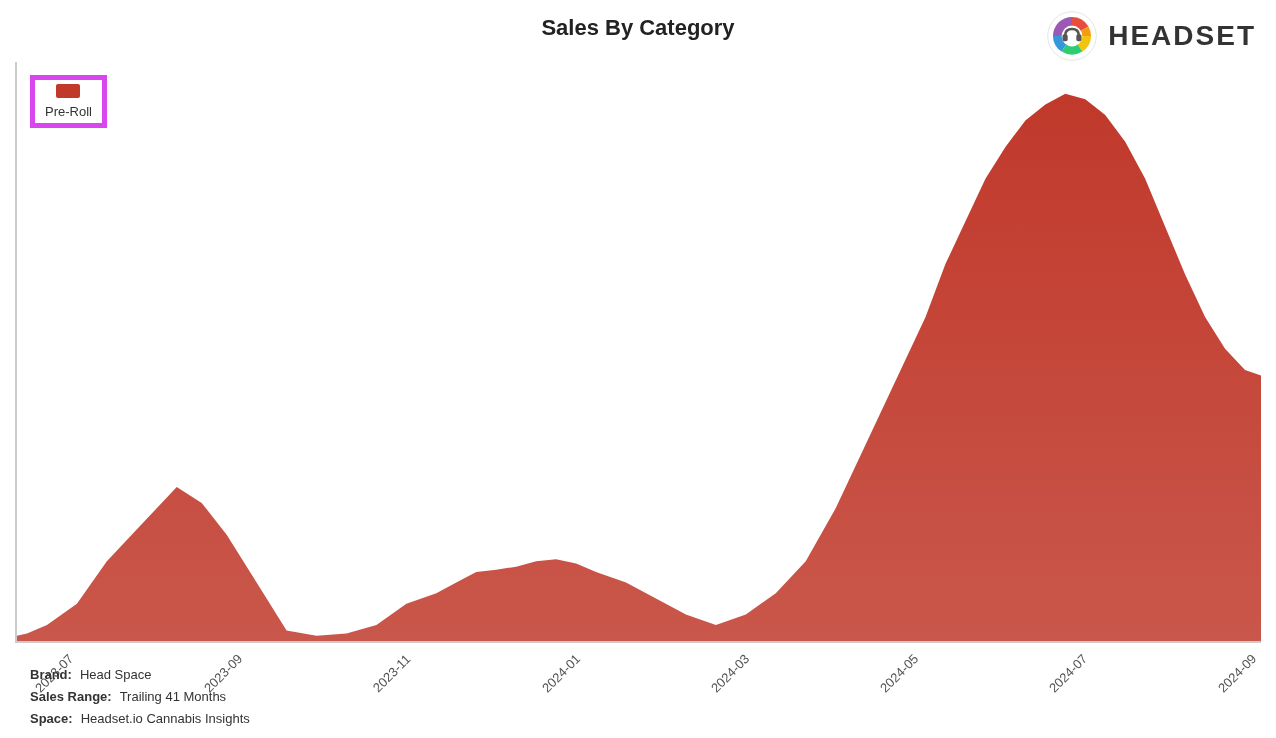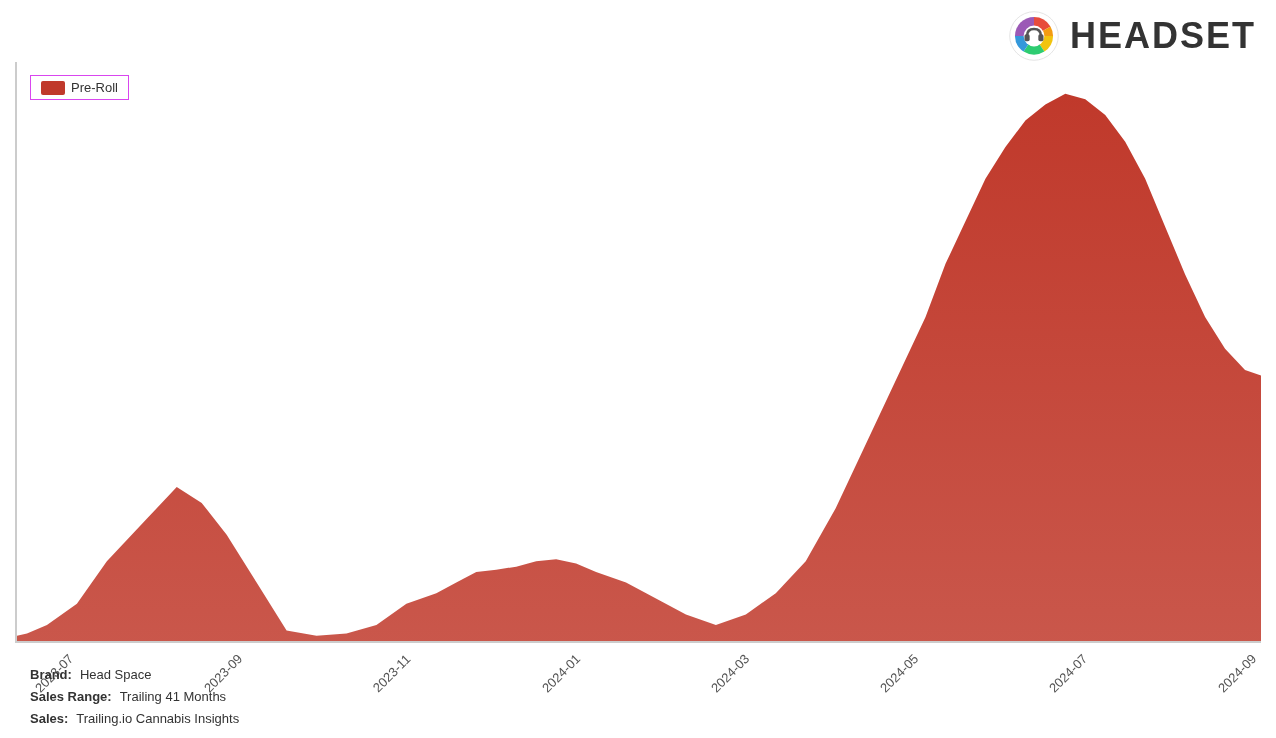--- a/index.html
+++ b/index.html
@@ -23,21 +23,21 @@
       right: 20px;
       display: flex;
       align-items: center;
       gap: 10px;
     }
     .logo-icon {
       width: 52px;
       height: 52px;
     }
     .logo-text {
-      font-size: 36px;
+      font-size: 28px;
       font-weight: bold;
       letter-spacing: 2px;
       color: #333;
     }
     
     .chart-title {
       position: absolute;
       top: 15px;
       left: 0;
       right: 0;
@@ -59,24 +59,25 @@
       overflow: hidden;
     }
     
     .legend {
       position: absolute;
       top: 75px;
       left: 30px;
       display: flex;
       align-items: center;
       gap: 6px;
-      border: 1px solid #d946ef;
+      border: 5px solid #d946ef;
       padding: 4px 10px;
       background: #fff;
       z-index: 10;
+      flex-direction: column;
     }
     .legend-color {
       width: 24px;
       height: 14px;
       background: #c0392b;
       border-radius: 2px;
     }
     .legend-label {
       font-size: 13px;
       color: #333;
@@ -130,20 +131,21 @@
 
       <circle cx="30" cy="30" r="12" fill="white"></circle>
 
       <path d="M22,30 Q22,22 30,22 Q38,22 38,30" fill="none" stroke="#555" stroke-width="3"></path>
       <rect x="19" y="28" width="6" height="8" rx="2" fill="#555"></rect>
       <rect x="35" y="28" width="6" height="8" rx="2" fill="#555"></rect>
     </svg>
     <span class="logo-text">HEADSET</span>
   </div>
 
+  <div class="chart-title">Sales By Category</div>
 
   <div class="legend">
     <div class="legend-color"></div>
     <span class="legend-label">Pre-Roll</span>
   </div>
 
   <div class="chart-area">
     <svg class="chart-svg" viewBox="0 0 1246 545" preserveAspectRatio="none" xmlns="http://www.w3.org/2000/svg">
 
       <defs>
@@ -226,18 +228,18 @@
   <div class="footer-info">
     <div class="row">
       <span class="label">Brand:</span>
       <span>Head Space</span>
     </div>
     <div class="row">
       <span class="label">Sales Range:</span>
       <span>Trailing 41 Months</span>
     </div>
     <div class="row">
-      <span class="label">Sales:</span>
-      <span>Trailing.io Cannabis Insights</span>
+      <span class="label">Space:</span>
+      <span>Headset.io Cannabis Insights</span>
     </div>
   </div>
 
 </div>
 
 </body></html>

